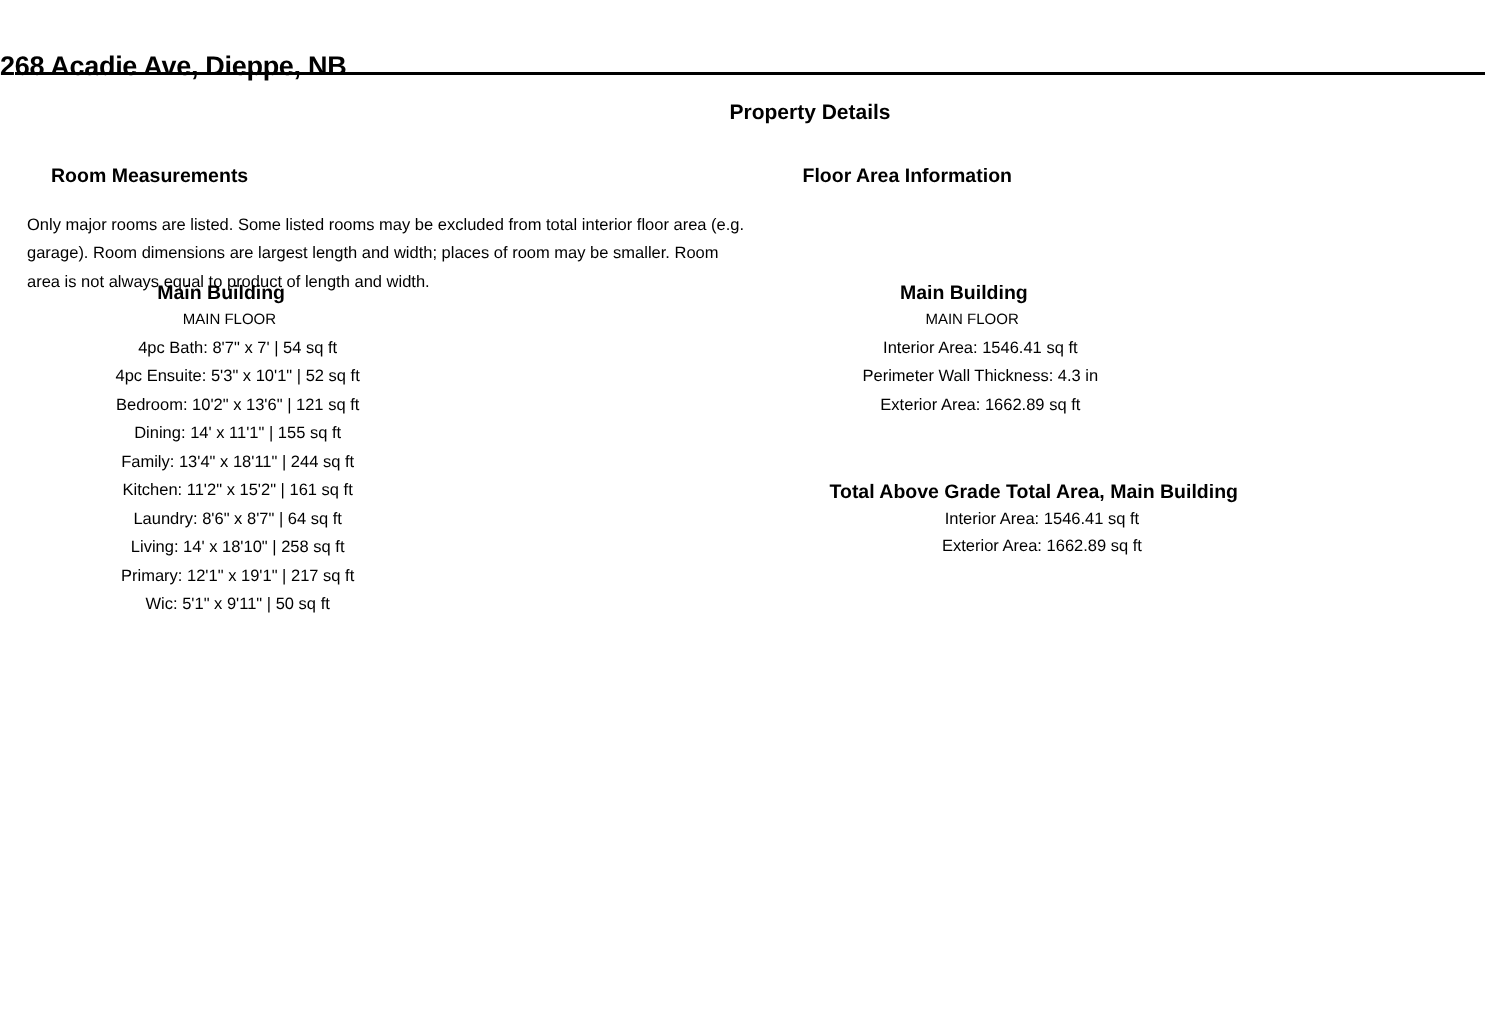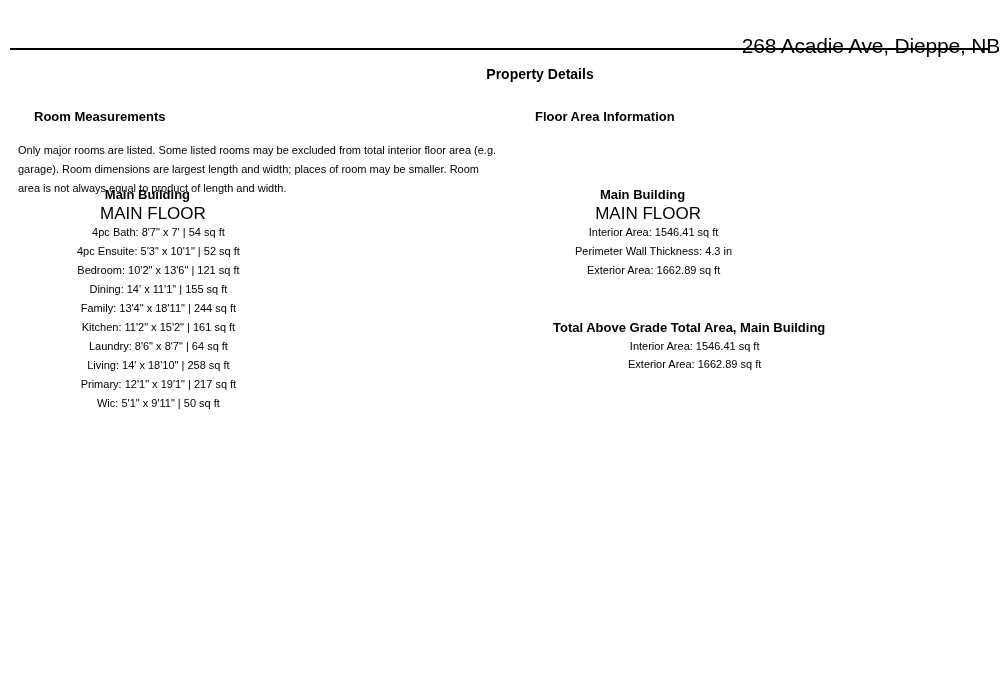--- a/index.html
+++ b/index.html
@@ -13,23 +13,23 @@
       position: relative;
       overflow: hidden;
       font-family: "Liberation Sans", sans-serif;
       color: #000000;
     }
     .doc-title {
       position: absolute;
       left: 0;
       width: 1000px;
       top: 19px;
-      text-align: right;
-      font-size: 21px;
-      font-weight: normal;
+      text-align: left;
+      font-size: 18px;
+      font-weight: bold;
       line-height: 26px;
       letter-spacing: -0.2px;
     }
     .title-rule {
       position: absolute;
       left: 10px;
       width: 980px;
       top: 48px;
       height: 2px;
       background: #000000;
@@ -65,21 +65,21 @@
     .building-block {
       position: absolute;
       text-align: center;
     }
     .building-title {
       font-size: 13px;
       font-weight: bold;
       line-height: 19px;
     }
     .floor-title {
-      font-size: 17px;
+      font-size: 10px;
       line-height: 19px;
       padding-left: 11px;
     }
     .item-list {
       list-style: none;
       margin: 0;
       padding: 0 0 0 22px;
     }
     .item-list li {
       font-size: 11px;

